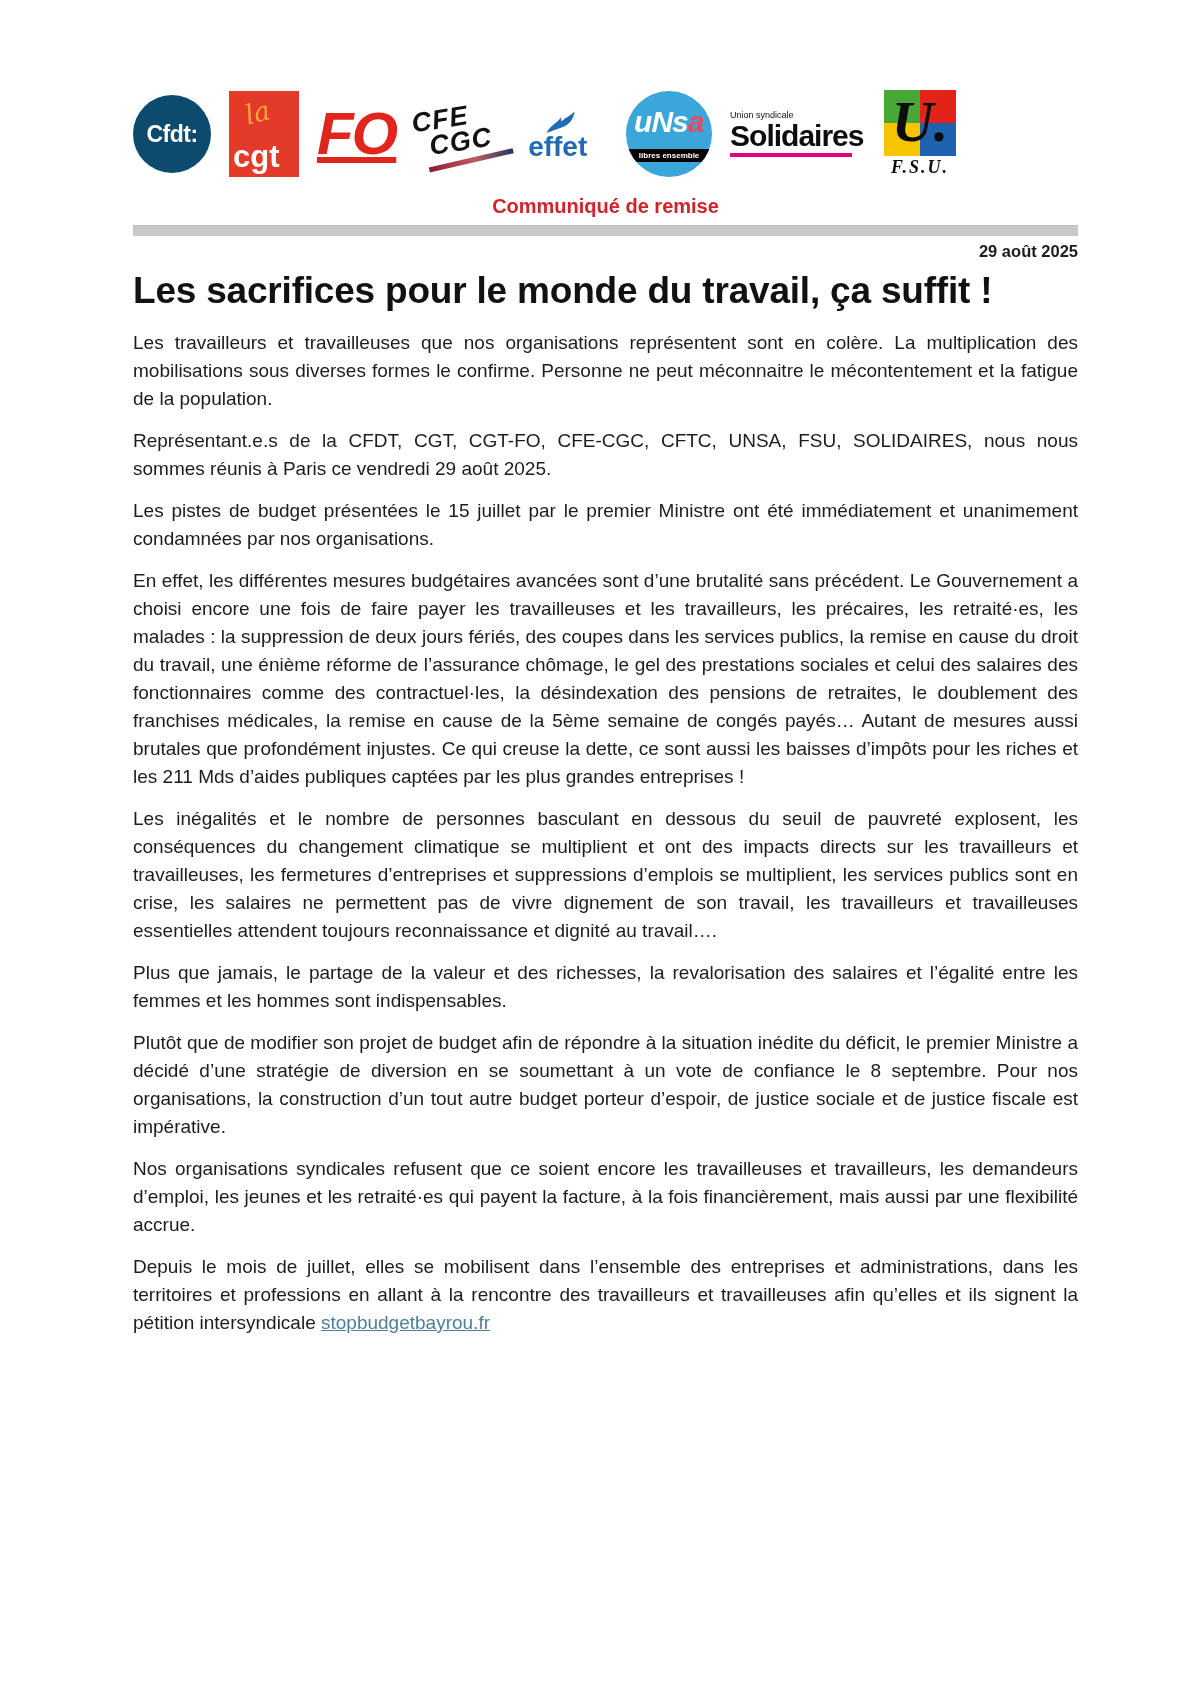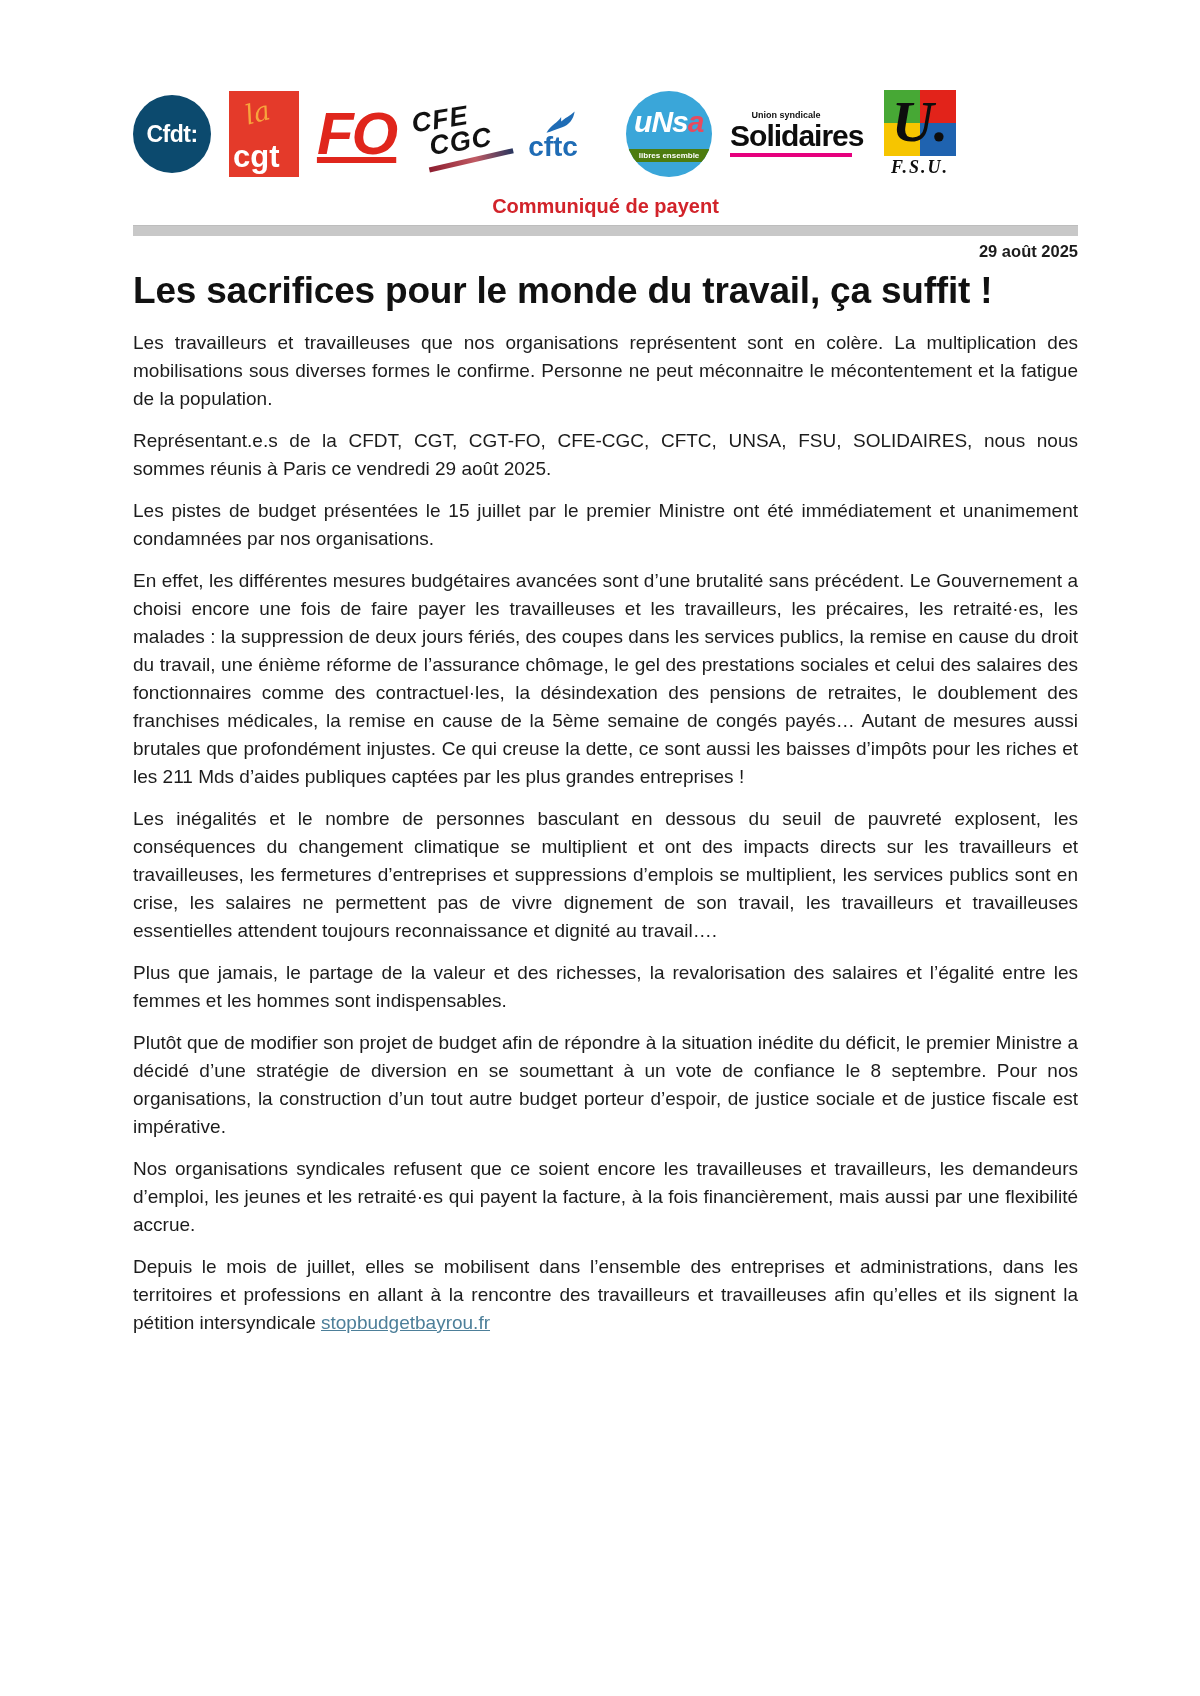--- a/index.html
+++ b/index.html
@@ -57,26 +57,26 @@
   .cftc-text { font-weight:bold; font-size:28px; line-height:1; margin-top:-2px; }
 
   .unsa-circle {
     width:86px; height:86px; border-radius:50%;
     background:#3aa6d9; position:relative; overflow:hidden;
   }
   .unsa-text { position:absolute; top:14px; left:8px; color:#ffffff; font-weight:bold; font-style:italic; font-size:30px; letter-spacing:-1px; }
   .unsa-a { color:#e64b5f; }
   .unsa-banner {
     position:absolute; bottom:15px; left:0; right:0;
-    background:#4d7c0f; color:#fff;
+    background:#000000; color:#fff;
     font-size:8px; text-align:center; padding:2px 0; font-weight:bold;
   }
 
   .logo-solidaires { width:130px; }
-  .soli-small { font-size:9px; font-weight:bold; color:#111; text-align:center; line-height:1.05; padding-right:2px; width:112px; }
+  .soli-small { font-size:9px; font-weight:normal; color:#111; text-align:left; line-height:1.05; padding-right:2px; width:112px; }
   .soli-text { font-weight:900; font-size:30px; letter-spacing:-1px; color:#0d0d0d; line-height:1.05; }
   .soli-underline { height:4px; background:#e6007e; margin-top:1px; width:122px; }
 
   .logo-fsu { width:84px; text-align:center; }
   .fsu-square {
     width:72px; height:66px; margin:0 auto; position:relative;
     display:grid; grid-template-columns:1fr 1fr; grid-template-rows:1fr 1fr;
   }
   .fsu-q1 { background:#47a835; } .fsu-q2 { background:#e2231a; }
   .fsu-q3 { background:#f6c500; } .fsu-q4 { background:#1f63b0; }
@@ -132,21 +132,21 @@
         <div class="cfecgc-l1">CFE</div>
         <div class="cfecgc-l2">CGC</div>
         <div class="cfecgc-stripe"></div>
       </div>
     </div>
 
     <div class="logo logo-cftc">
       <svg class="dove" viewBox="0 0 32 24" aria-hidden="true">
         <path d="M4 22 C8 15 14 13 17 8 L17 12 C20 9 25 7 29 3 C28 10 24 15 18 17 C13 18.5 8 21 4 22 Z"></path>
       </svg>
-      <div class="cftc-text">cftc</div>
+      <div class="cftc-text">effet</div>
     </div>
 
     <div class="logo">
       <div class="unsa-circle">
         <span class="unsa-text"><span>uNs</span><span class="unsa-a">a</span></span>
         <div class="unsa-banner">libres ensemble</div>
       </div>
     </div>
 
     <div class="logo logo-solidaires">
@@ -161,21 +161,21 @@
         <span class="fsu-q2"></span>
         <span class="fsu-q3"></span>
         <span class="fsu-q4"></span>
         <span class="fsu-u">U.</span>
       </div>
       <div class="fsu-caption">F.S.U.</div>
     </div>
 
   </div>
 
-  <div class="kicker">Communiqué de payent</div>
+  <div class="kicker">Communiqué de remise</div>
   <div class="divider"></div>
   <div class="date">29 août 2025</div>
   <h1 class="title">Les sacrifices pour le monde du travail, ça suffit !</h1>
 
   <div class="body">
       <p>Les travailleurs et travailleuses que nos organisations représentent sont en colère. La multiplication des mobilisations sous diverses formes le confirme. Personne ne peut méconnaitre le mécontentement et la fatigue de la population.</p>
       <p>Représentant.e.s de la CFDT, CGT, CGT-FO, CFE-CGC, CFTC, UNSA, FSU, SOLIDAIRES, nous nous sommes réunis à Paris ce vendredi 29 août 2025.</p>
       <p>Les pistes de budget présentées le 15 juillet par le premier Ministre ont été immédiatement et unanimement condamnées par nos organisations.</p>
       <p>En effet, les différentes mesures budgétaires avancées sont d’une brutalité sans précédent. Le Gouvernement a choisi encore une fois de faire payer les travailleuses et les travailleurs, les précaires, les retraité·es, les malades : la suppression de deux jours fériés, des coupes dans les services publics, la remise en cause du droit du travail, une énième réforme de l’assurance chômage, le gel des prestations sociales et celui des salaires des fonctionnaires comme des contractuel·les, la désindexation des pensions de retraites, le doublement des franchises médicales, la remise en cause de la 5ème semaine de congés payés… Autant de mesures aussi brutales que profondément injustes. Ce qui creuse la dette, ce sont aussi les baisses d’impôts pour les riches et les 211 Mds d’aides publiques captées par les plus grandes entreprises !</p>
       <p>Les inégalités et le nombre de personnes basculant en dessous du seuil de pauvreté explosent, les conséquences du changement climatique se multiplient et ont des impacts directs sur les travailleurs et travailleuses, les fermetures d’entreprises et suppressions d’emplois se multiplient, les services publics sont en crise, les salaires ne permettent pas de vivre dignement de son travail, les travailleurs et travailleuses essentielles attendent toujours reconnaissance et dignité au travail….</p>

